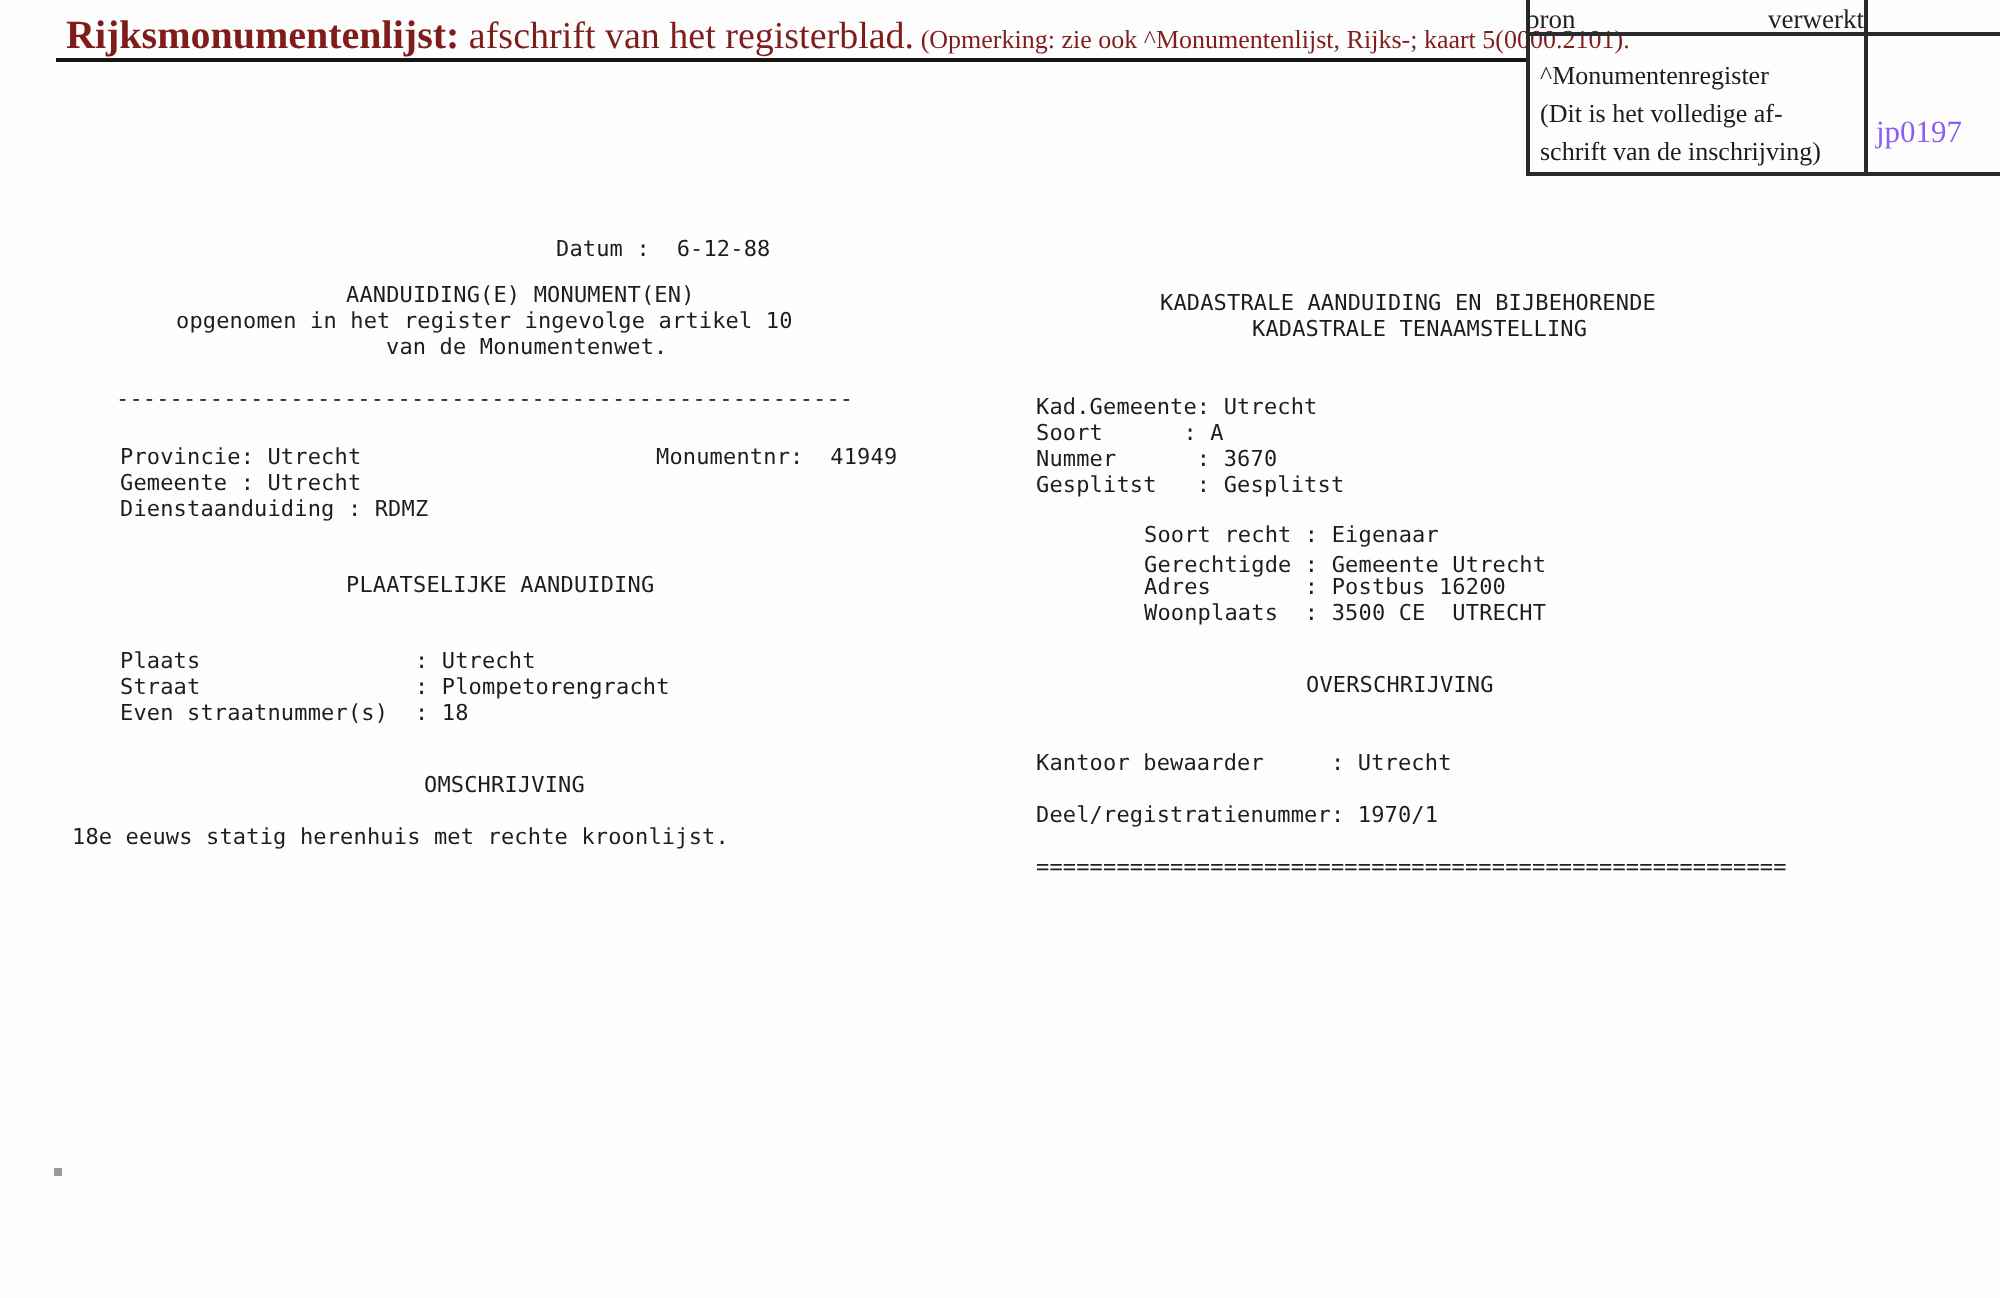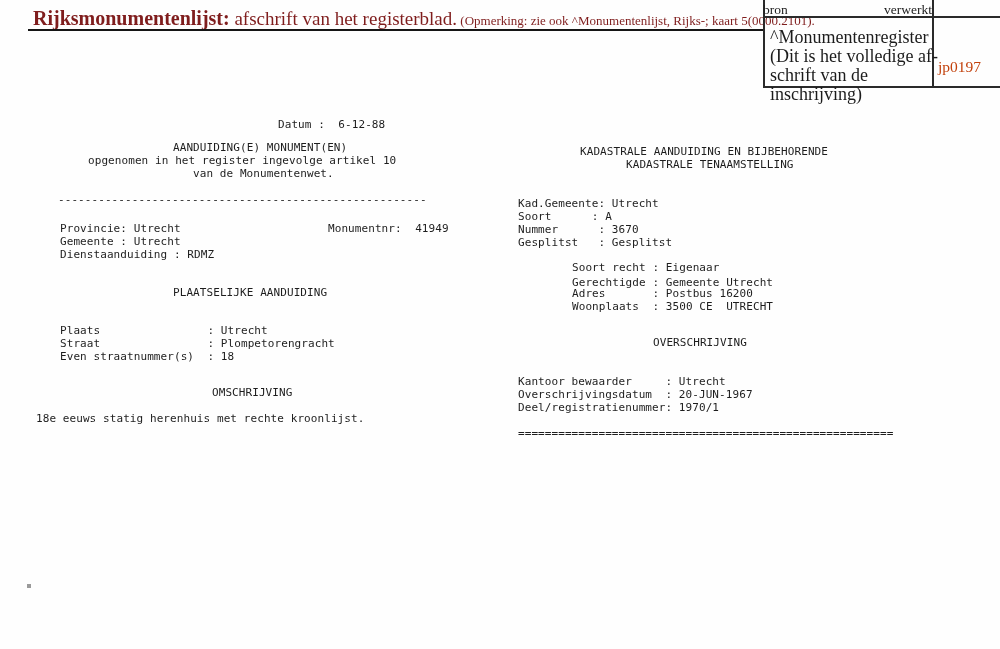--- a/index.html
+++ b/index.html
@@ -11,23 +11,23 @@
   
   .title-row{position:absolute;left:33px;top:7px;white-space:nowrap;color:#7f1d1d;}
   .t-bold{font-weight:bold;font-size:20px;}
   .t-reg{font-size:19px;}
   .t-note{font-size:13px;}
   .rule-main{position:absolute;left:28px;top:29px;width:735px;height:2px;background:#151515;}
   
   .vline{position:absolute;width:1.6px;background:#2a2a2a;}
   .hline{position:absolute;height:1.6px;background:#2a2a2a;}
   .cell-head{position:absolute;top:2px;font-size:13.5px;color:#222;text-align:left;}
-  .cell-src{position:absolute;left:770px;top:28px;width:168px;font-size:18px;line-height:19px;
+  .cell-src{position:absolute;left:770px;top:28px;width:168px;font-size:13px;line-height:19px;
             color:#1c1c1c;white-space:pre-line;}
-  .cell-code{position:absolute;left:938px;top:58px;font-size:15.5px;color:#c2410c;}
+  .cell-code{position:absolute;left:938px;top:58px;font-size:15.5px;color:#8b5cf6;}
   .speck{position:absolute;left:27px;top:584px;width:4px;height:4px;background:#9a9a9a;}
 </style>
 </head>
 <body>
 
 <div class="page">
 
   <div class="title-row">
     <span class="t-bold">Rijksmonumentenlijst:</span><span class="t-reg"> afschrift van het registerblad.</span><span class="t-note"> (Opmerking: zie ook ^Monumentenlijst, Rijks-; kaart 5(0000.2101).</span>
   </div>
@@ -65,18 +65,17 @@
   <div class="mono" style="left:518px;top:197px">Kad.Gemeente: Utrecht</div>
   <div class="mono" style="left:518px;top:210px">Soort      : A</div>
   <div class="mono" style="left:518px;top:223px">Nummer      : 3670</div>
   <div class="mono" style="left:518px;top:236px">Gesplitst   : Gesplitst</div>
   <div class="mono" style="left:572px;top:261px">Soort recht : Eigenaar</div>
   <div class="mono" style="left:572px;top:276px">Gerechtigde : Gemeente Utrecht</div>
   <div class="mono" style="left:572px;top:287px">Adres       : Postbus 16200</div>
   <div class="mono" style="left:572px;top:300px">Woonplaats  : 3500 CE  UTRECHT</div>
   <div class="mono" style="left:653px;top:336px">OVERSCHRIJVING</div>
   <div class="mono" style="left:518px;top:375px">Kantoor bewaarder     : Utrecht</div>
-  <div class="mono" style="left:518px;top:388px">Overschrijvingsdatum  : 20-JUN-1967</div>
   <div class="mono" style="left:518px;top:401px">Deel/registratienummer: 1970/1</div>
   <div class="mono" style="left:518px;top:427px">========================================================</div>
 
   <div class="speck"></div>
 </div>
 
 </body></html>

